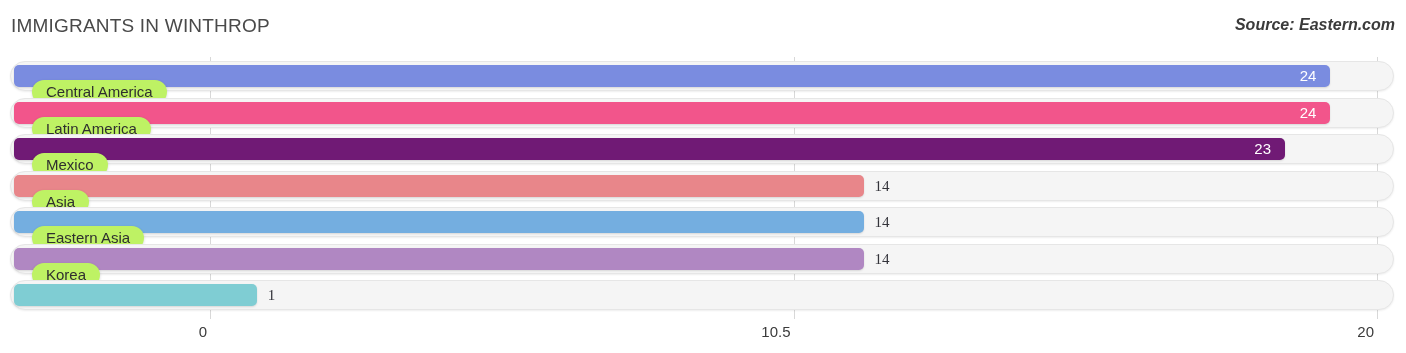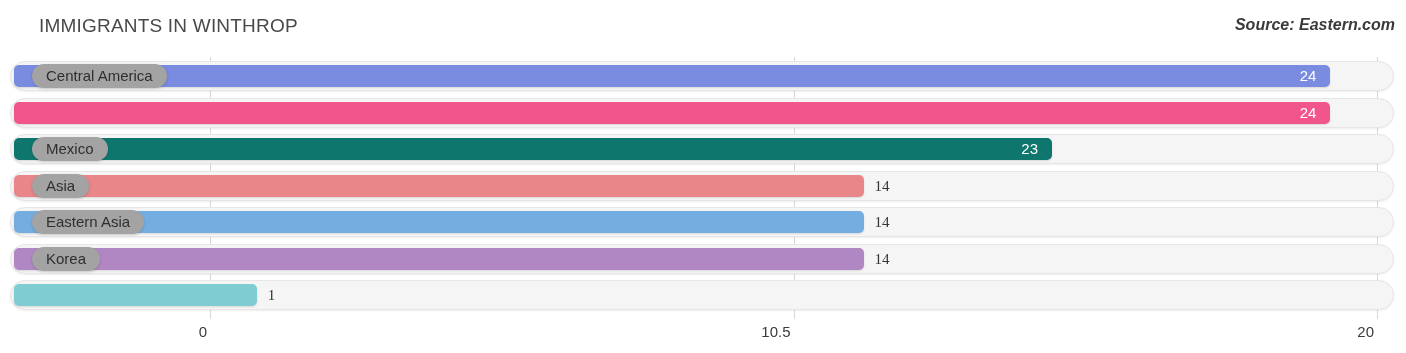--- a/index.html
+++ b/index.html
@@ -25,21 +25,20 @@
   
   #chart-title {
     position: absolute;
     left: 11px;
     top: 15px;
     font-size: 19px;
     letter-spacing: 0.2px;
     color: #494949;
     font-weight: 400;
     white-space: nowrap;
-    margin-left: 28px;
   }
   #chart-source {
     position: absolute;
     right: 11px;
     top: 16px;
     font-size: 16px;
     font-style: italic;
     font-weight: bold;
     color: #3b3b3b;
     white-space: nowrap;
@@ -88,25 +87,25 @@
     left: 4px;
     top: 4px;
     height: 22px;
     border-radius: 5px;
     box-shadow: 0 1px 2px rgba(0,0,0,0.12);
   }
 
   .bar-label {
     position: absolute;
     left: 22px;
-    top: 3px;
+    top: 19px;
     height: 24px;
     line-height: 24px;
     padding: 0 14px;
-    background: #a3a3a3;
+    background: #bef264;
     border-radius: 12px;
     font-size: 15px;
     color: #2f2f2f;
     white-space: nowrap;
     box-shadow: 0 1px 3px rgba(0,0,0,0.16);
   }
 
   .bar-value-in {
     position: absolute;
     top: 0;
@@ -164,24 +163,25 @@
         <div class="bar-fill" style="width: 1316.32px; background: rgb(122, 140, 224);">
           <div class="bar-value-in">24</div>
         </div>
         <div class="bar-label">Central America</div>
       </div>
       <div class="bar-row" style="top: 40.5px;">
         <div class="bar-track"></div>
         <div class="bar-fill" style="width: 1316.32px; background: rgb(242, 85, 139);">
           <div class="bar-value-in">24</div>
         </div>
+        <div class="bar-label">Latin America</div>
       </div>
       <div class="bar-row" style="top: 77px;">
         <div class="bar-track"></div>
-        <div class="bar-fill" style="width: 1038px; background: #0f766e;">
+        <div class="bar-fill" style="width: 1271px; background: #701a75;">
           <div class="bar-value-in">23</div>
         </div>
         <div class="bar-label">Mexico</div>
       </div>
       <div class="bar-row" style="top: 113.5px;">
         <div class="bar-track"></div>
         <div class="bar-fill" style="width: 849.52px; background: rgb(232, 134, 138);"></div>
         <div class="bar-value-out" style="left: 864.52px;">14</div>
         <div class="bar-label">Asia</div>
       </div>

